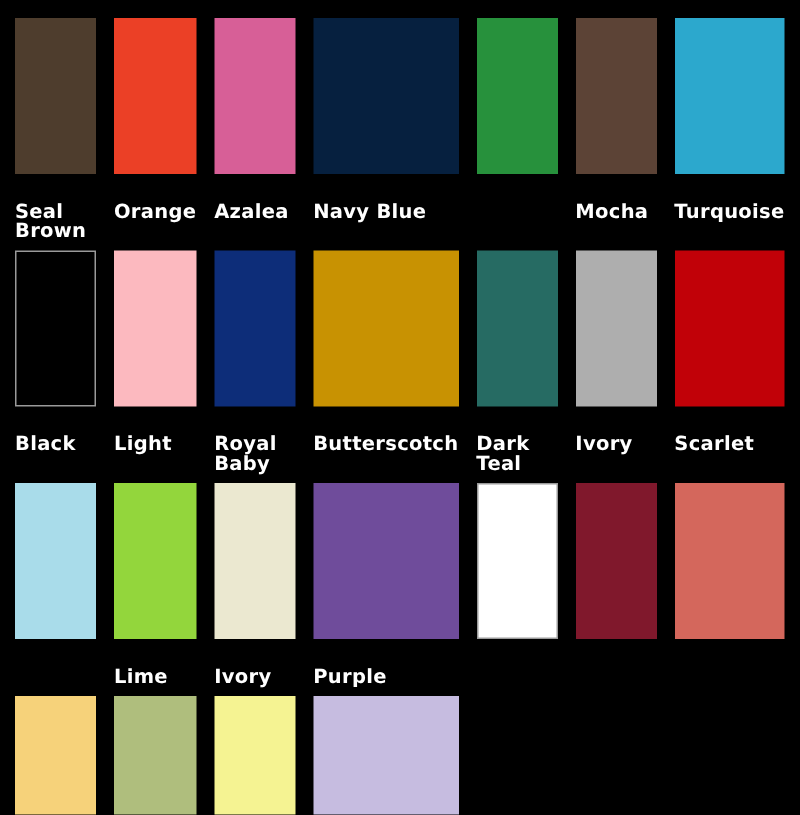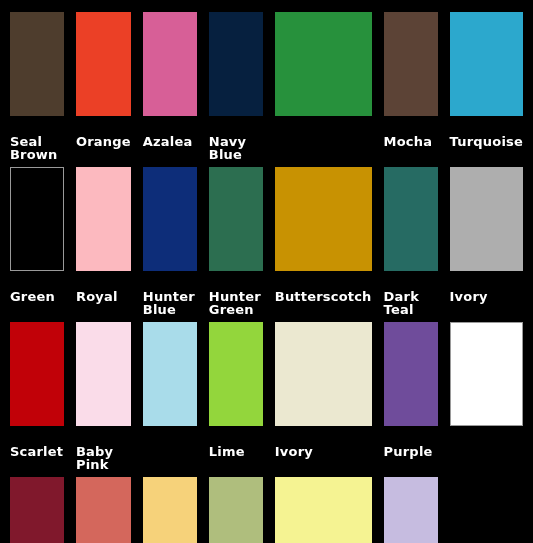--- a/index.html
+++ b/index.html
@@ -79,53 +79,45 @@
     <div class="swatch-cell">
       <div class="swatch-chip" style="background: rgb(92, 67, 54);"></div>
       <div class="swatch-label" style="color: rgb(255, 255, 255);">Mocha</div>
     </div>
     <div class="swatch-cell">
       <div class="swatch-chip" style="background: rgb(44, 168, 205);"></div>
       <div class="swatch-label" style="color: rgb(255, 255, 255);">Turquoise</div>
     </div>
     <div class="swatch-cell">
       <div class="swatch-chip bordered" style="background: rgb(0, 0, 0);"></div>
-      <div class="swatch-label" style="color: rgb(255, 255, 255);">Green</div>
+      <div class="swatch-label" style="color: rgb(255, 255, 255);">Black</div>
     </div>
     <div class="swatch-cell">
       <div class="swatch-chip" style="background: rgb(252, 185, 191);"></div>
-      <div class="swatch-label" style="color: rgb(255, 255, 255);">Royal</div>
+      <div class="swatch-label" style="color: rgb(255, 255, 255);">Light</div>
     </div>
     <div class="swatch-cell">
       <div class="swatch-chip" style="background: rgb(13, 45, 121);"></div>
-      <div class="swatch-label" style="color: rgb(255, 255, 255);">Hunter Blue</div>
-    </div>
-    <div class="swatch-cell">
-      <div class="swatch-chip" style="background: rgb(44, 110, 80);"></div>
-      <div class="swatch-label" style="color: rgb(255, 255, 255);">Hunter Green</div>
+      <div class="swatch-label" style="color: rgb(255, 255, 255);">Royal Baby</div>
     </div>
     <div class="swatch-cell">
       <div class="swatch-chip" style="background: rgb(200, 146, 2);"></div>
       <div class="swatch-label" style="color: rgb(255, 255, 255);">Butterscotch</div>
     </div>
     <div class="swatch-cell">
       <div class="swatch-chip" style="background: rgb(38, 107, 99);"></div>
       <div class="swatch-label" style="color: rgb(255, 255, 255);">Dark Teal</div>
     </div>
     <div class="swatch-cell">
       <div class="swatch-chip" style="background: rgb(174, 174, 174);"></div>
       <div class="swatch-label" style="color: rgb(255, 255, 255);">Ivory</div>
     </div>
     <div class="swatch-cell">
       <div class="swatch-chip" style="background: rgb(193, 1, 8);"></div>
       <div class="swatch-label" style="color: rgb(255, 255, 255);">Scarlet</div>
-    </div>
-    <div class="swatch-cell">
-      <div class="swatch-chip" style="background: rgb(250, 220, 233);"></div>
-      <div class="swatch-label" style="color: rgb(255, 255, 255);">Baby Pink</div>
     </div>
     <div class="swatch-cell">
       <div class="swatch-chip" style="background: rgb(169, 220, 234);"></div>
     </div>
     <div class="swatch-cell">
       <div class="swatch-chip" style="background: rgb(147, 214, 60);"></div>
       <div class="swatch-label" style="color: rgb(255, 255, 255);">Lime</div>
     </div>
     <div class="swatch-cell">
       <div class="swatch-chip" style="background: rgb(235, 232, 208);"></div>

